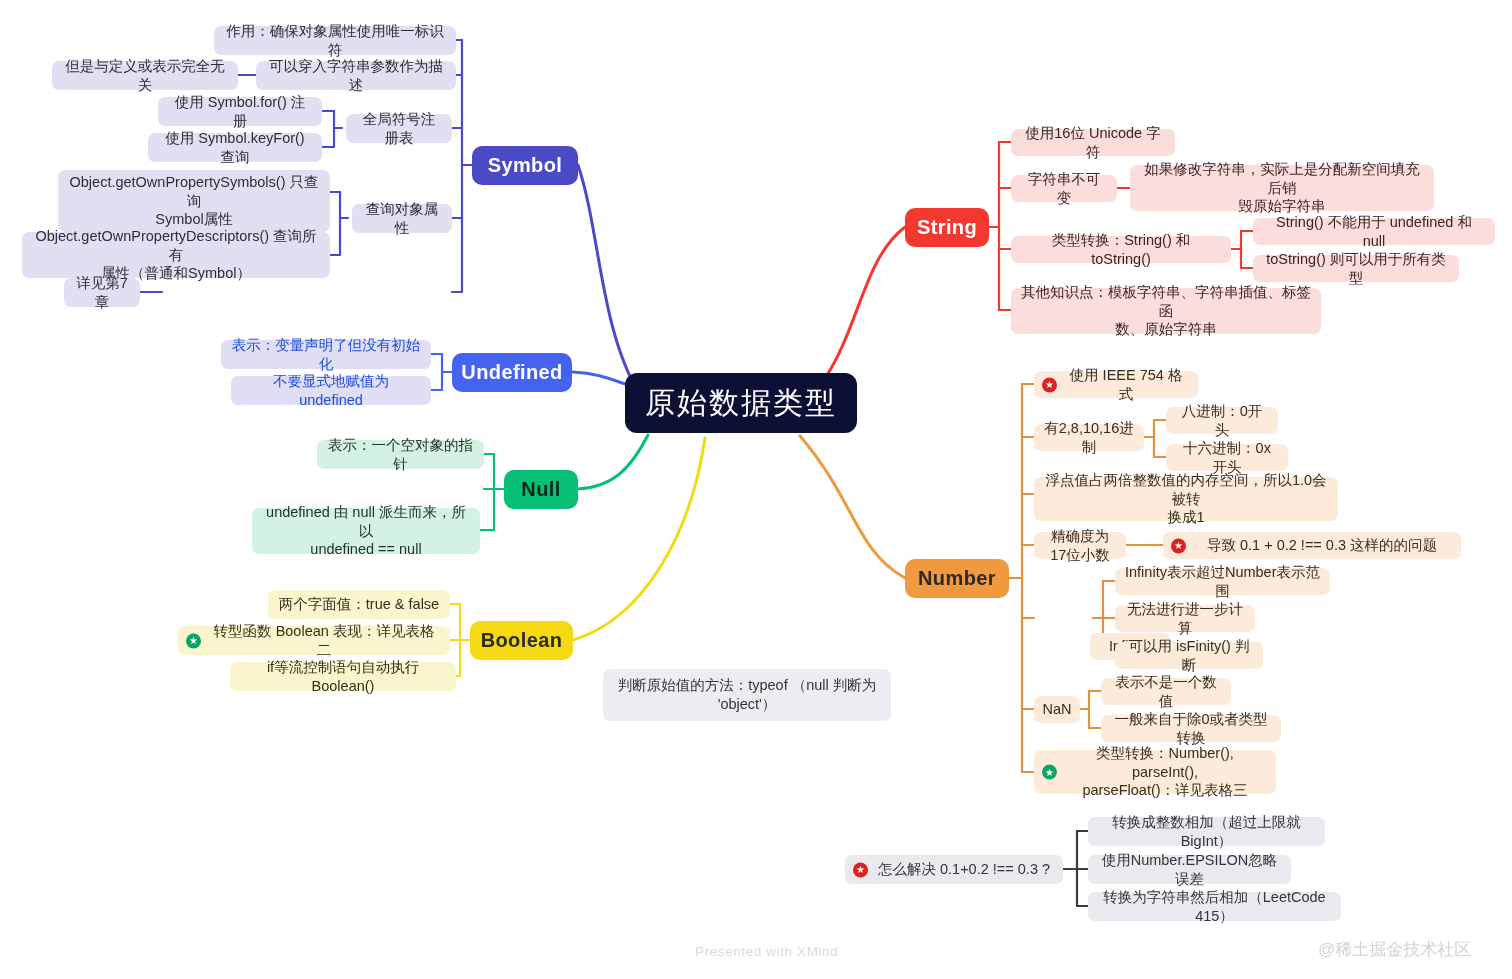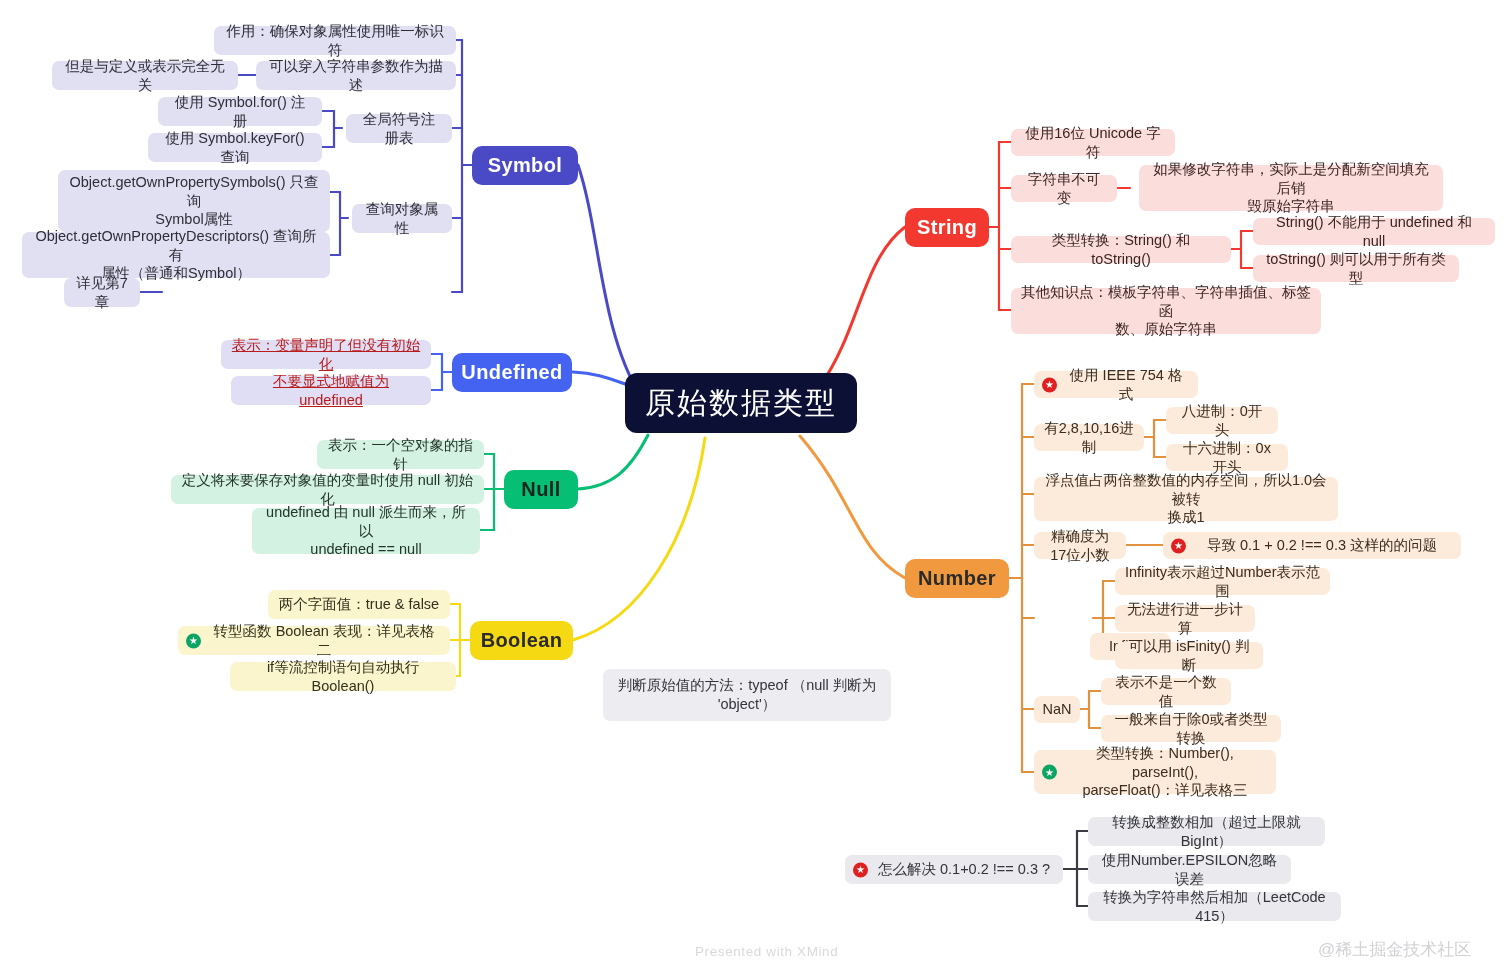--- a/index.html
+++ b/index.html
@@ -43,21 +43,21 @@
   }
   .main.symbol   {background:#4a49c6;color:#ffffff;}
   .main.undefined{background:#4463f0;color:#ffffff;}
   .main.nullnode {background:#07bf74;color:#14261d;}
   .main.boolean  {background:#f5d913;color:#2b2b2b;}
   .main.string   {background:#f2382f;color:#ffffff;}
   .main.number   {background:#f0993f;color:#2b2b2b;}
 
   .leaf{font-size:14.5px;}
   .leaf.sym {background:#e1e0f3;color:#2e2e38;}
-  .leaf.und {background:#dfdef5;color:#b91c1c;text-decoration:underline;}
+  .leaf.und {background:#dfdef5;color:#1d4ed8;}
   .leaf.nul {background:#d4f2e1;color:#24352c;}
   .leaf.boo {background:#fbf5cd;color:#33301c;}
   .leaf.str {background:#fbdedc;color:#3a2523;}
   .leaf.num {background:#fcebdb;color:#3a2c1e;}
   .leaf.grey{background:#e9e9ee;color:#34343c;}
 
   .leaf.withicon{padding-left:30px;}
   .badge{
     position:absolute;left:8px;top:50%;transform:translateY(-50%);
     width:15px;height:15px;border-radius:50%;
@@ -228,38 +228,37 @@
 属性（普通和Symbol）</div>
 
   <div class="node leaf sym" style="left:64px;top:278px;width:76px;height:29px;">详见第7章</div>
 
   <div class="node main undefined" style="left:452px;top:353px;width:120px;height:39px;">Undefined</div>
   <div class="node leaf und" style="left:221px;top:340px;width:210px;height:29px;">表示：变量声明了但没有初始化</div>
   <div class="node leaf und" style="left:231px;top:376px;width:200px;height:29px;">不要显式地赋值为 undefined</div>
 
   <div class="node main nullnode" style="left:504px;top:470px;width:74px;height:39px;">Null</div>
   <div class="node leaf nul" style="left:317px;top:440px;width:167px;height:29px;">表示：一个空对象的指针</div>
-  <div class="node leaf nul" style="left:171px;top:475px;width:313px;height:29px;">定义将来要保存对象值的变量时使用 null 初始化</div>
   <div class="node leaf nul" style="left:252px;top:508px;width:228px;height:46px;">undefined 由 null 派生而来，所以
 undefined == null</div>
 
   <div class="node main boolean" style="left:470px;top:621px;width:103px;height:39px;">Boolean</div>
   <div class="node leaf boo" style="left:268px;top:590px;width:182px;height:29px;">两个字面值：true &amp; false</div>
   <div class="node leaf boo withicon" style="left:178px;top:626px;width:272px;height:29px;">
     <span class="badge green">★</span>
     <span>转型函数 Boolean 表现：详见表格二</span>
   </div>
   <div class="node leaf boo" style="left:230px;top:662px;width:226px;height:29px;">if等流控制语句自动执行Boolean()</div>
 
   <div class="node main string" style="left:905px;top:208px;width:84px;height:39px;">String</div>
 
   <div class="node leaf str" style="left:1011px;top:129px;width:164px;height:27px;">使用16位 Unicode 字符</div>
 
   <div class="node leaf str" style="left:1011px;top:175px;width:106px;height:27px;">字符串不可变</div>
-  <div class="node leaf str" style="left:1130px;top:165px;width:304px;height:46px;margin-left:9px;">如果修改字符串，实际上是分配新空间填充后销
+  <div class="node leaf str" style="left:1130px;top:165px;width:304px;height:46px;">如果修改字符串，实际上是分配新空间填充后销
 毁原始字符串</div>
 
   <div class="node leaf str" style="left:1253px;top:218px;width:242px;height:27px;">String() 不能用于 undefined 和 null</div>
   <div class="node leaf str" style="left:1011px;top:236px;width:220px;height:27px;">类型转换：String() 和 toString()</div>
   <div class="node leaf str" style="left:1253px;top:255px;width:206px;height:27px;">toString() 则可以用于所有类型</div>
 
   <div class="node leaf str" style="left:1011px;top:288px;width:310px;height:46px;">其他知识点：模板字符串、字符串插值、标签函
 数、原始字符串</div>
 
   <div class="node main number" style="left:905px;top:559px;width:104px;height:39px;">Number</div>

